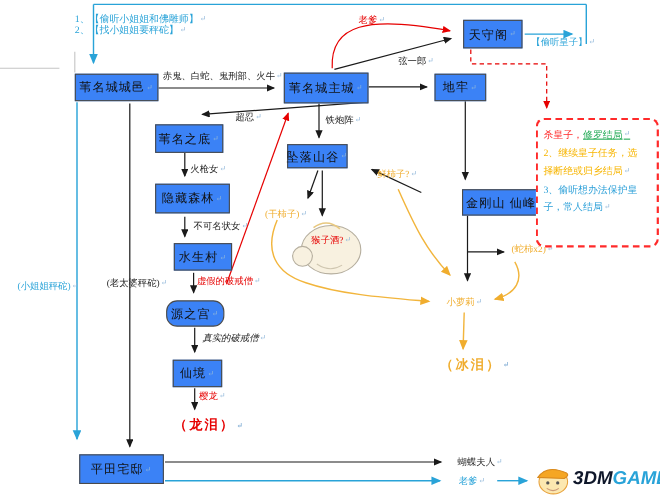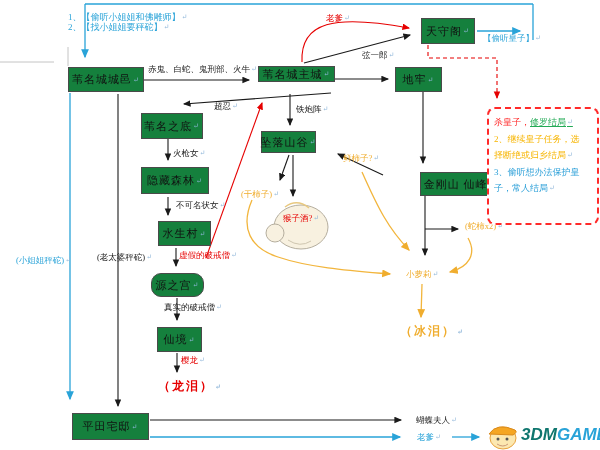--- a/index.html
+++ b/index.html
@@ -2,21 +2,21 @@
 <html><head>
 <meta charset="utf-8">
 <style>
   html,body{margin:0;padding:0;background:#fff;}
   #canvas{
     position:relative;width:600px;height:450px;background:#ffffff;overflow:hidden;
     font-family:"Liberation Serif","DejaVu Serif",serif;
   }
   #wires{position:absolute;left:0;top:0;width:600px;height:450px;}
   .node{
-    position:absolute;border:1px solid #4a4a4a;background:#15803d;color:#111;
+    position:absolute;border:1px solid #4a4a4a;background:#3b82f6;color:#111;
     display:flex;align-items:center;justify-content:center;
     font-size:11px;letter-spacing:1px;white-space:nowrap;box-sizing:border-box;
   }
   .lbl{position:absolute;font-size:8.5px;color:#222;white-space:nowrap;line-height:10px;}
   .blue{color:#29a3d8;}
   .red{color:#e60000;}
   .orange{color:#f0ad2e;}
   .note{font-size:9px;}
   .big{font-size:12px;font-weight:bold;letter-spacing:2px;}
   .rm::after{content:"\21B5";color:#8fb6d9;font-size:7px;margin-left:1px;vertical-align:1px;}
@@ -27,21 +27,21 @@
   }
   .eb-red{color:#ff2a2a;}
   .eb-green{color:#22aa55;text-decoration:underline;}
   .eb-orange{color:#f7b500;}
   .eb-blue{color:#2a9fd8;}
   #logo{
     position:absolute;left:483px;top:420px;display:flex;align-items:center;
     font-family:"Liberation Sans","DejaVu Sans",sans-serif;
     font-weight:bold;font-style:italic;font-size:17px;letter-spacing:0;
   }
-  .logo-3dm{color:#0f766e;text-align:center;}
+  .logo-3dm{color:#0f172a;text-align:center;}
   .logo-game{color:#29a3d8;}
 </style>
 </head>
 <body>
 
 <div id="canvas">
 
   <svg id="wires" viewBox="0 0 600 450">
     <defs>
       <marker id="mb" markerWidth="8" markerHeight="8" refX="6" refY="3" orient="auto">
@@ -109,21 +109,21 @@
 
     <g>
       <ellipse cx="301" cy="227" rx="27" ry="22" fill="#f8f1e0" stroke="#b5ae9e" stroke-width="1"></ellipse>
       <circle cx="275" cy="233" r="9" fill="#f8f1e0" stroke="#b5ae9e" stroke-width="1"></circle>
       <path d="M285,207 q12,-9 24,1" stroke="#e8c87f" stroke-width="1.4" fill="none"></path>
       <path d="M288,240 q12,8 23,1" stroke="#cfc6b0" stroke-width="1" fill="none"></path>
     </g>
   </svg>
 
   <div class="node rm" style="left:68px;top:67px;width:76px;height:25px;">苇名城城邑</div>
-  <div class="node rm" style="left:258px;top:66px;width:77px;height:16px;">苇名城主城</div>
+  <div class="node rm" style="left:258px;top:66px;width:77px;height:28px;">苇名城主城</div>
   <div class="node rm" style="left:421px;top:18px;width:54px;height:26px;">天守阁</div>
   <div class="node rm" style="left:395px;top:67px;width:47px;height:25px;">地牢</div>
   <div class="node rm" style="left:141px;top:113px;width:62px;height:26px;">苇名之底</div>
   <div class="node rm" style="left:141px;top:167px;width:68px;height:27px;">隐藏森林</div>
   <div class="node rm" style="left:158px;top:221px;width:53px;height:25px;">水生村</div>
   <div class="node rm" style="left:151px;top:273px;width:53px;height:24px;border-radius:10px;">源之宫</div>
   <div class="node rm" style="left:157px;top:327px;width:45px;height:25px;">仙境</div>
   <div class="node rm" style="left:381px;top:172px;width:91px;height:24px;margin-left:39px;">金刚山 仙峰寺</div>
   <div class="node rm" style="left:261px;top:131px;width:55px;height:22px;">坠落山谷</div>
   <div class="node rm" style="left:72px;top:413px;width:77px;height:27px;">平田宅邸</div>
@@ -133,21 +133,21 @@
 
   <div class="lbl rm" style="left:148px;top:64px;">赤鬼、白蛇、鬼刑部、火牛</div>
   <div class="lbl rm" style="left:214px;top:101px;">超忍</div>
   <div class="lbl rm" style="left:296px;top:104px;">铁炮阵</div>
   <div class="lbl rm" style="left:362px;top:50px;">弦一郎</div>
   <div class="lbl red rm" style="left:326px;top:13px;">老爹</div>
   <div class="lbl blue rm" style="left:483px;top:33px;text-align:right;">【偷听皇子】</div>
   <div class="lbl rm" style="left:173px;top:148px;">火枪女</div>
   <div class="lbl rm" style="left:176px;top:200px;">不可名状女</div>
   <div class="lbl red rm" style="left:179px;top:250px;">虚假的破戒僧</div>
-  <div class="lbl rm" style="left:164px;top:302px;">真实的破戒僧</div>
+  <div class="lbl rm" style="left:184px;top:302px;font-style:italic;">真实的破戒僧</div>
   <div class="lbl red rm" style="left:181px;top:355px;">樱龙</div>
   <div class="lbl blue rm" style="left:16px;top:239px;margin-top:16px;">(小姐姐秤砣)</div>
   <div class="lbl rm" style="left:97px;top:252px;">(老太婆秤砣)</div>
   <div class="lbl orange rm" style="left:343px;top:153px;">鲜柿子?</div>
   <div class="lbl orange rm" style="left:241px;top:189px;">(干柿子)</div>
   <div class="lbl red rm" style="left:283px;top:213px;">猴子酒?</div>
   <div class="lbl orange rm" style="left:465px;top:221px;">(蛇柿x2)</div>
   <div class="lbl orange rm" style="left:406px;top:269px;">小萝莉</div>
   <div class="lbl rm" style="left:416px;top:415px;">蝴蝶夫人</div>
   <div class="lbl blue rm" style="left:417px;top:432px;">老爹</div>

